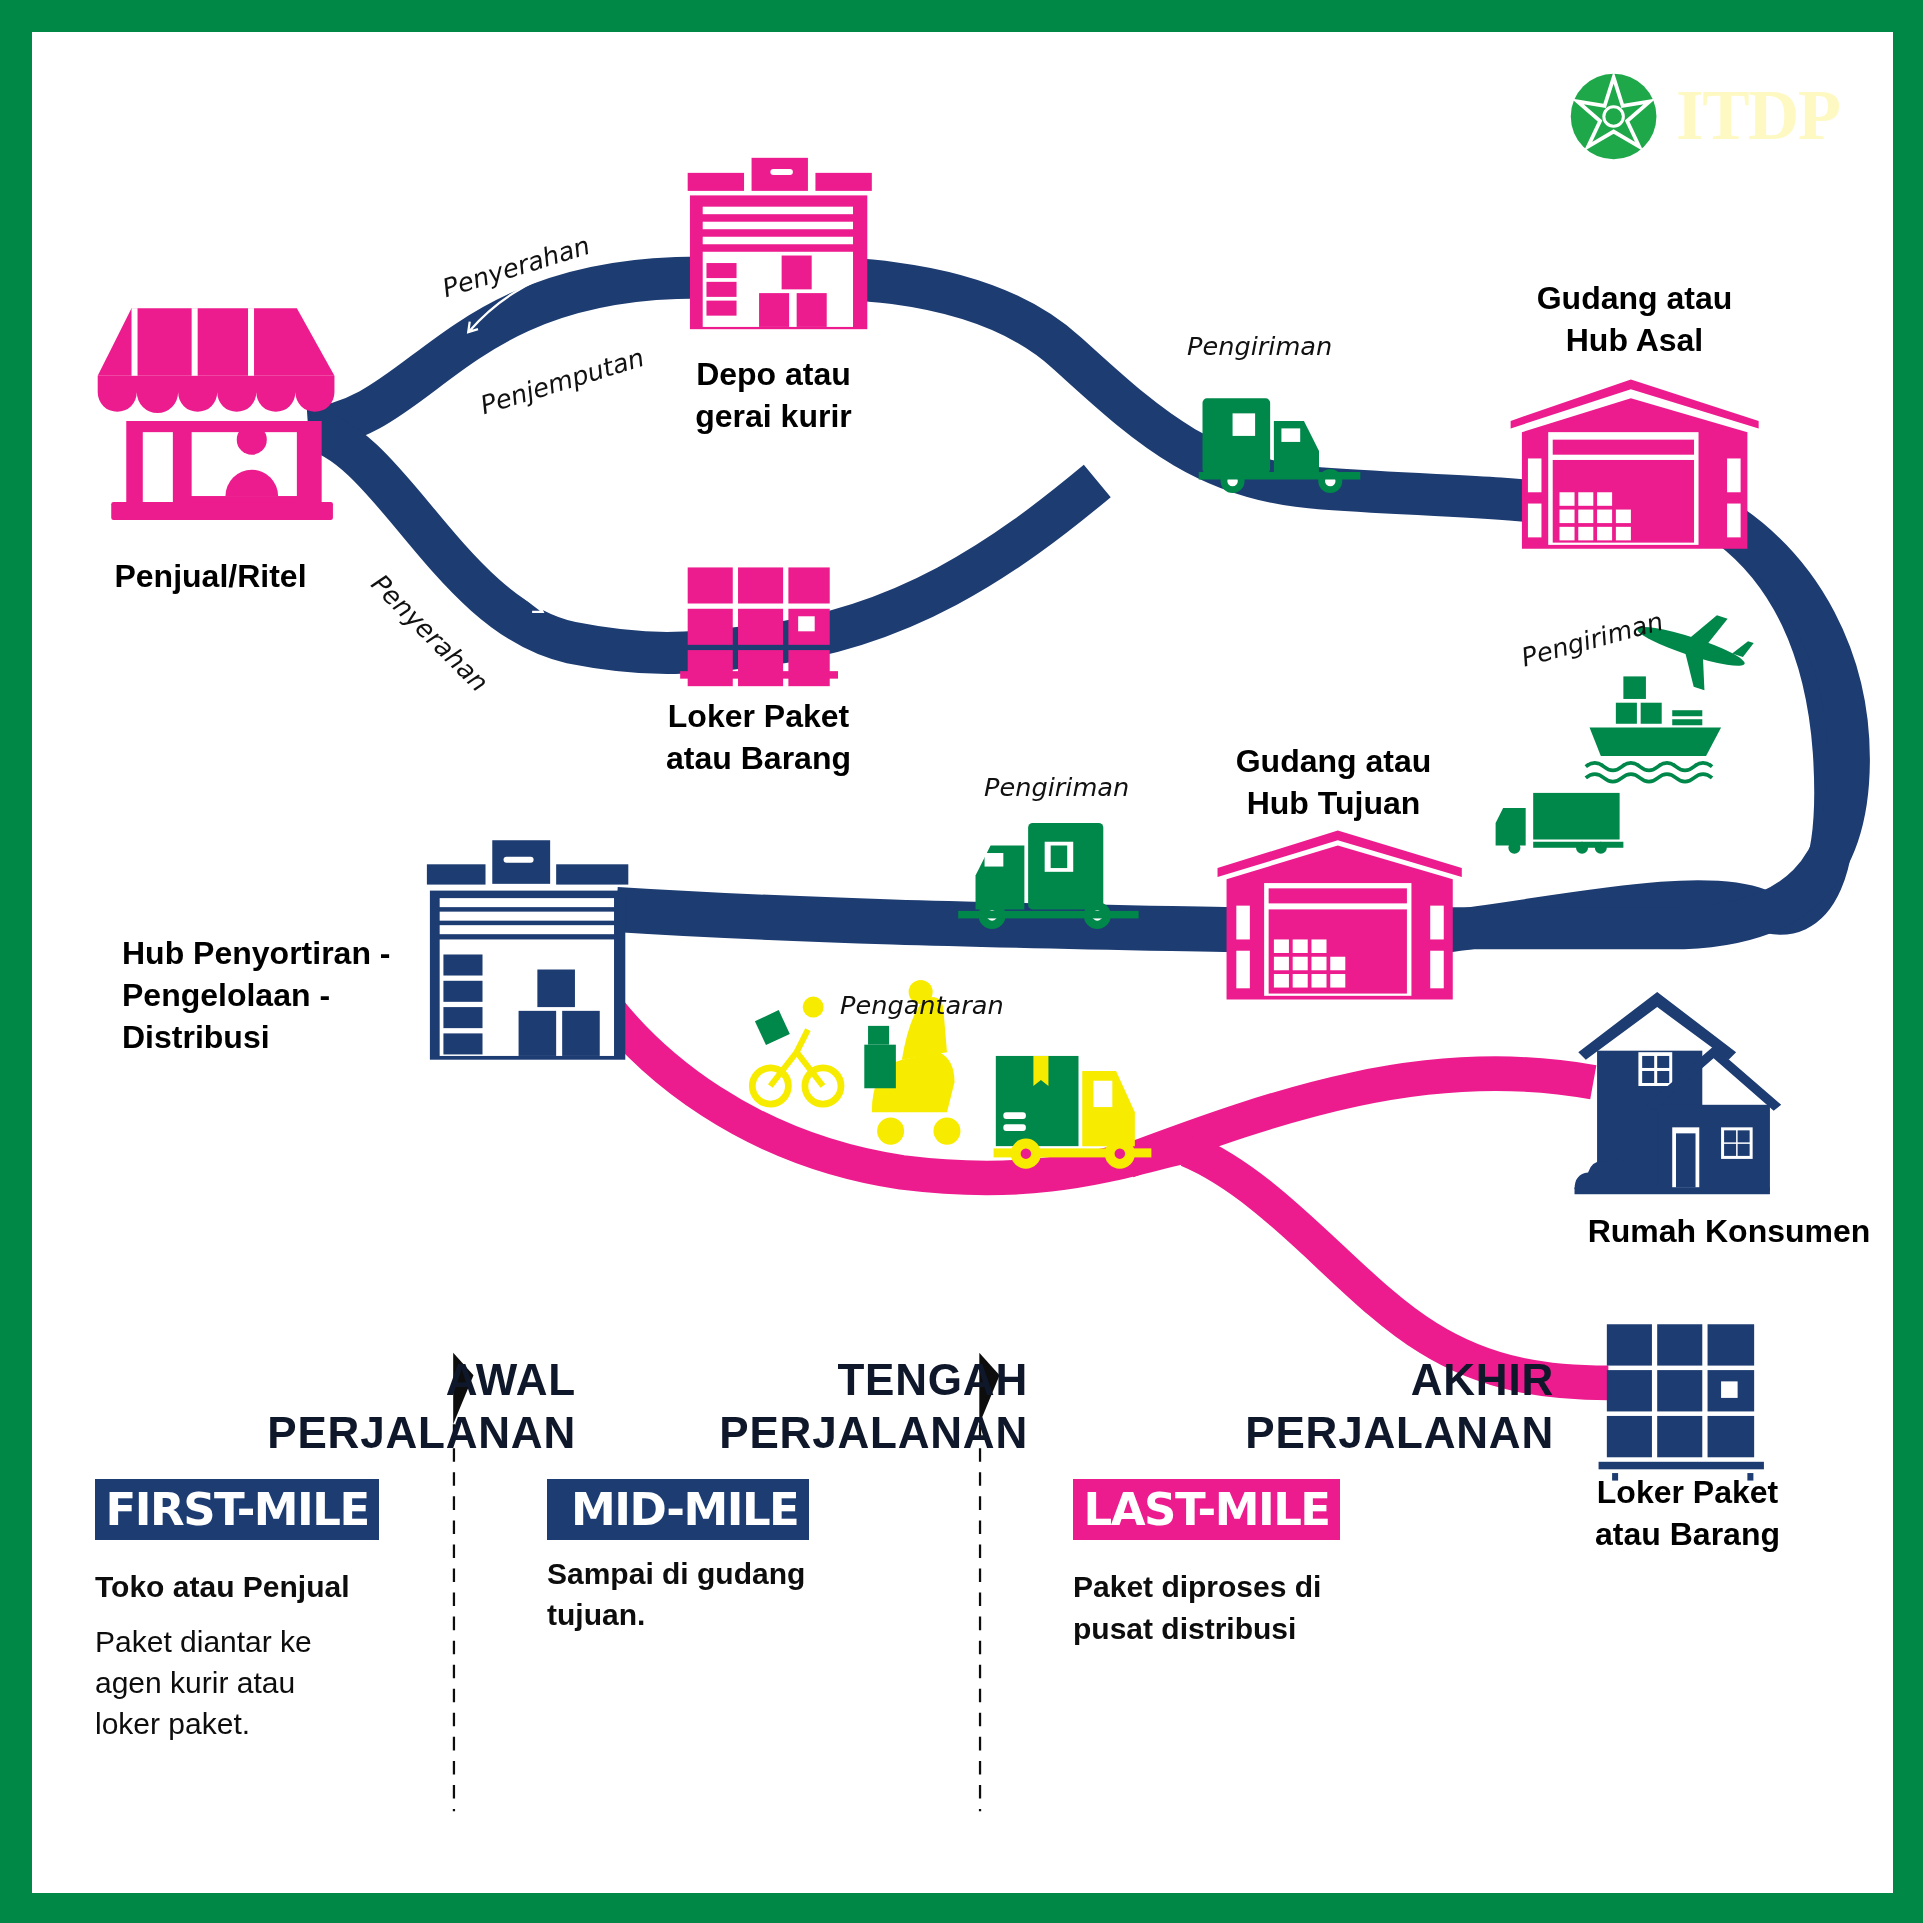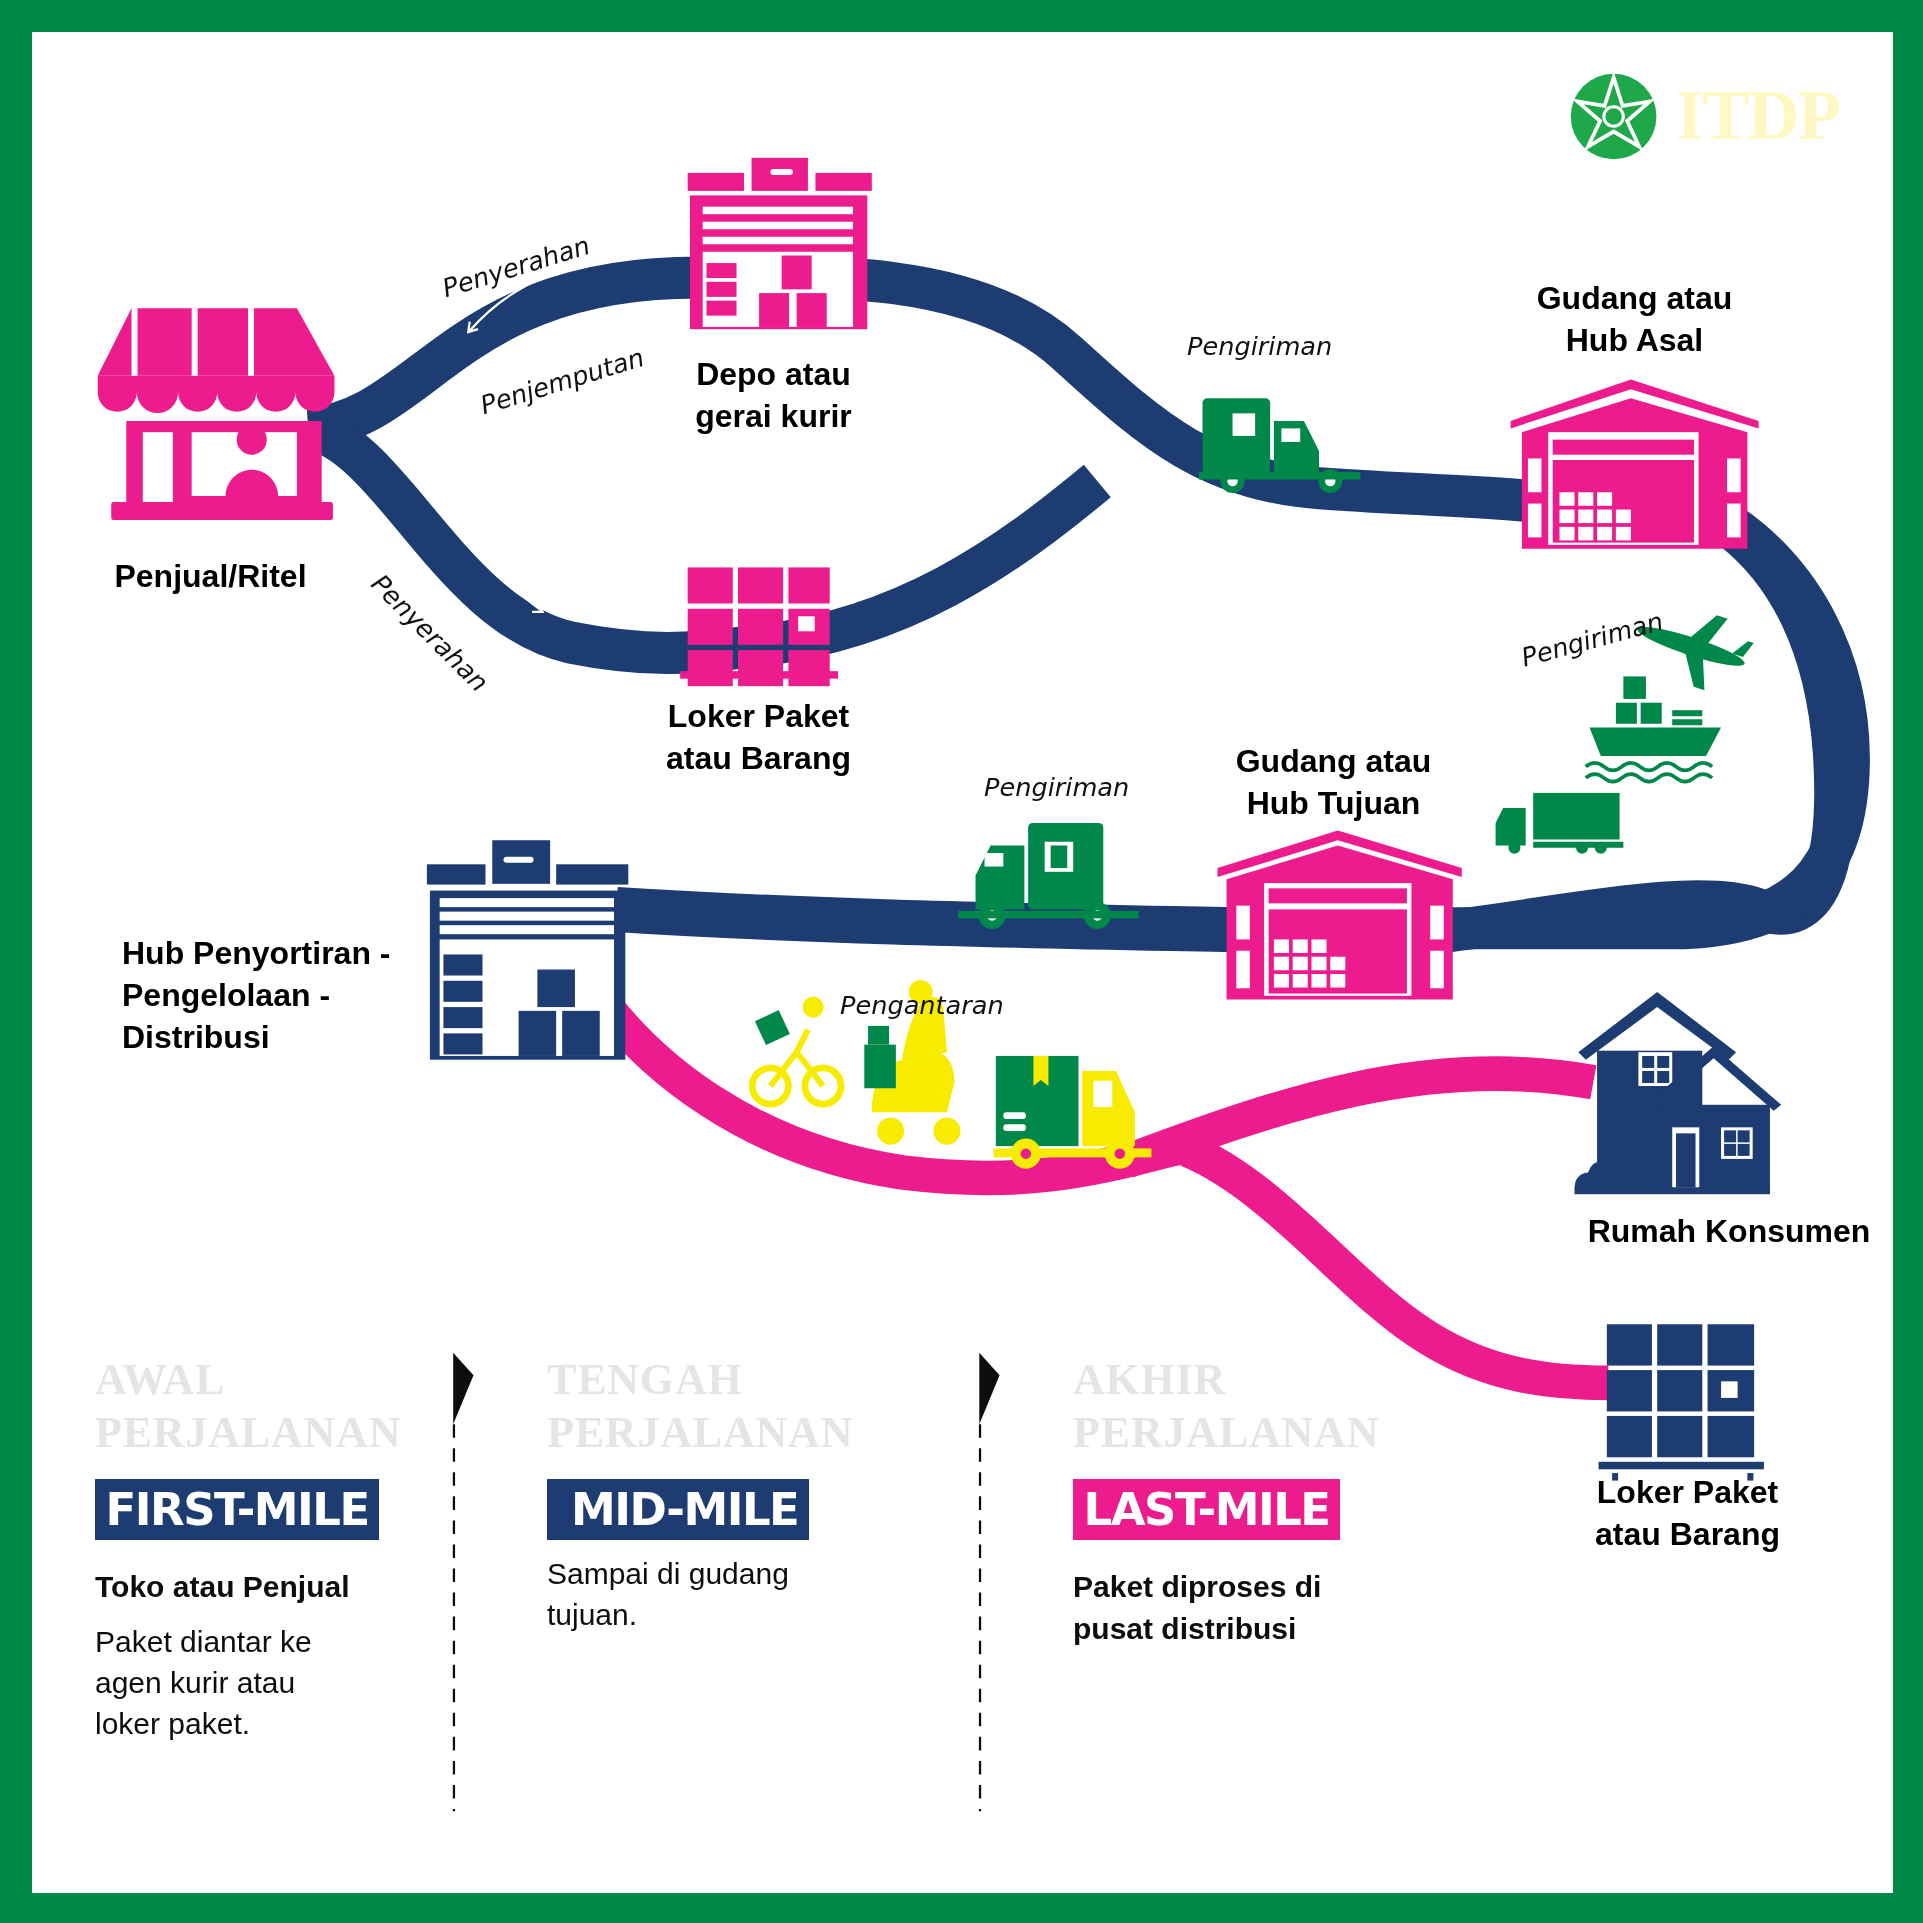--- a/index.html
+++ b/index.html
@@ -5,21 +5,21 @@
   html, body { margin:0; padding:0; }
   body { width:1924px; height:1924px; position:relative; overflow:hidden; background:#008847; font-family:"Liberation Sans", sans-serif; }
   #canvas { position:absolute; left:32px; top:32px; width:1861px; height:1861px; background:#ffffff; }
   #map { position:absolute; left:0; top:0; width:1924px; height:1924px; }
   .lbl { position:absolute; font-family:"Liberation Sans", sans-serif; font-weight:bold; color:#000000; font-size:32px; line-height:42px; text-align:center; }
   .lbl.left { text-align:left; }
   .ital { position:absolute; font-family:"DejaVu Sans", sans-serif; font-style:italic; font-size:25.6px; color:#111; white-space:nowrap; transform-origin:left center; }
   .logo { position:absolute; left:1568px; top:69px; display:flex; align-items:center; }
   .logo-text { font-family:Liberation Serif, serif; font-weight:bold; font-size:71px; color:#fef9c3; letter-spacing:-1.5px; margin-left:15px; }
   .phase { position:absolute; top:1353px; width:481px; }
-  .phase-title { font-family:Liberation Serif, serif; font-weight:900; font-size:44px; line-height:53px; color:#e5e5e5; letter-spacing:0.8px; }
+  .phase-title { font-family:Liberation Sans, sans-serif; font-weight:900; font-size:44px; line-height:53px; color:#0f172a; letter-spacing:0.8px;text-align:right; }
   .phase-badge { display:inline-block; margin-top:19.5px; padding:1.5px 10.5px 0 10.5px; height:60px; line-height:60px; font-family:"DejaVu Sans", sans-serif; font-weight:bold; font-size:45px; color:#fff; letter-spacing:-1.5px; }
   .phase-sub { margin-top:25.6px; font-family:"Liberation Sans", sans-serif; font-weight:bold; font-size:30px; line-height:42px; color:#0d0d0d; }
   .phase-desc { margin-top:13px; font-family:"Liberation Sans", sans-serif; font-size:30px; line-height:41px; color:#0d0d0d; }
 </style>
 </head>
 <body>
 
 <div id="canvas"></div>
 
 <svg id="map" viewBox="0 0 2560 2560" xmlns="http://www.w3.org/2000/svg">
@@ -345,21 +345,21 @@
   <div class="phase-sub" style="width:316px;">Toko atau Penjual</div>
   <div class="phase-desc" style="width:256px;">Paket diantar ke agen kurir atau loker paket.</div>
 </div>
 
 <div class="phase" style="left:547px;">
   <div class="phase-title">
     <div>TENGAH</div>
     <div>PERJALANAN</div>
   </div>
   <div class="phase-badge" style="background:#1d3c72;padding-left:24px;">MID-MILE</div>
-  <div class="phase-desc" style="width:286px;">Sampai di gudang tujuan.</div>
+  <div class="phase-desc" style="width:286px;font-weight:bold;">Sampai di gudang tujuan.</div>
 </div>
 
 <div class="phase" style="left:1073px;">
   <div class="phase-title">
     <div>AKHIR</div>
     <div>PERJALANAN</div>
   </div>
   <div class="phase-badge" style="background:#ec1c8e;">LAST-MILE</div>
   <div class="phase-sub" style="width:301px;">Paket diproses di pusat distribusi</div>
 </div>

